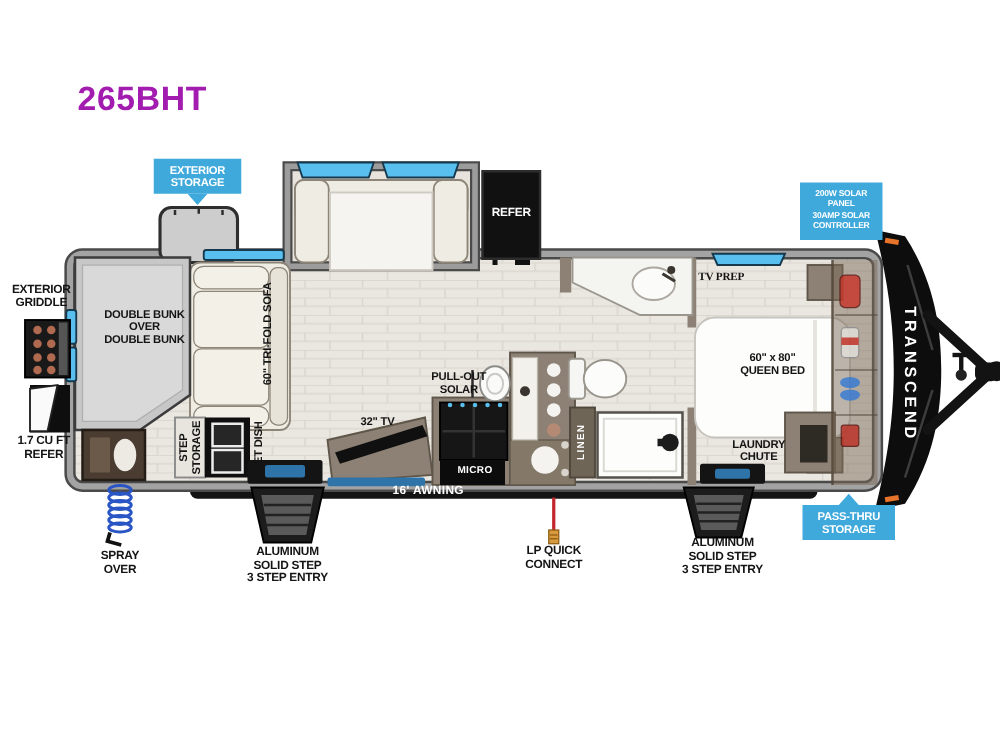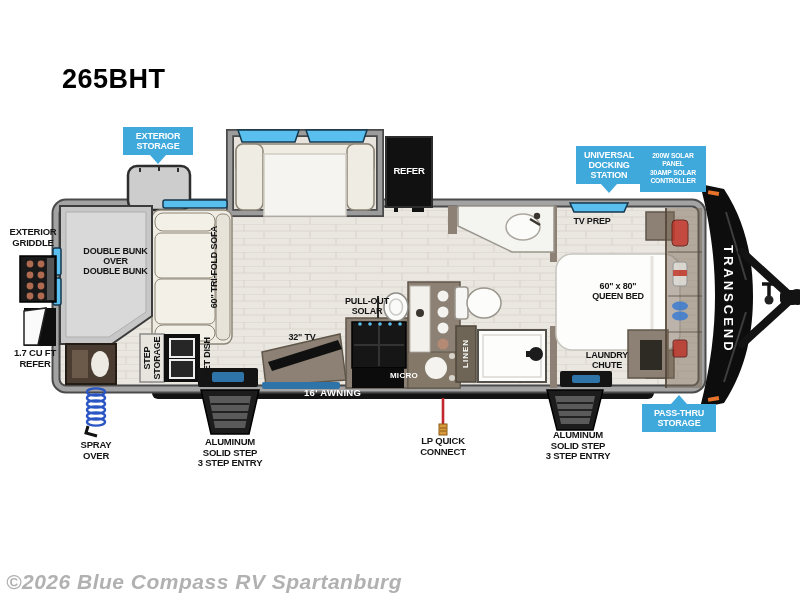--- a/index.html
+++ b/index.html
@@ -16,28 +16,28 @@
   .callout{position:absolute;background:#3FA9DC;color:#fff;font-weight:bold;font-size:9px;
            line-height:1.12;text-align:center;white-space:pre-line;padding:4px 2px;
            letter-spacing:-0.2px;}
   .callout.small{font-size:6.8px;line-height:1.25;}
   .tail-down::after{content:"";position:absolute;left:50%;top:100%;transform:translateX(-50%);
            border:8px solid transparent;border-top:9px solid #3FA9DC;border-bottom:none;}
   .tail-up::before{content:"";position:absolute;left:50%;bottom:100%;transform:translateX(-50%);
            border:8px solid transparent;border-bottom:9px solid #3FA9DC;border-top:none;}
 
   .model-title{position:absolute;left:62px;top:64px;font-size:27px;font-weight:600;
-           color:#000000;letter-spacing:0.5px;}
+           color:#a21caf;letter-spacing:0.5px;}
   .watermark{position:absolute;left:6px;top:570px;font-size:21px;font-weight:bold;
            font-style:italic;color:#B1B1B1;letter-spacing:0.5px;}
 
   .transcend{position:absolute;left:714px;top:206px;height:186px;width:22px;color:#fff;
            font-weight:bold;font-size:13px;letter-spacing:3px;writing-mode:vertical-rl;
            text-align:center;}
-  .awning-lbl{position:absolute;left:304px;top:387px;font-weight:bold;font-size:9.5px;
+  .awning-lbl{position:absolute;left:314px;top:387px;font-weight:bold;font-size:9.5px;
            color:#fff;letter-spacing:0.3px;}
 </style>
 </head>
 <body>
 
 <div id="stage">
 
   <svg id="plan" width="800" height="600" viewBox="0 0 800 600">
     <defs>
       <pattern id="planks" width="46" height="14" patternUnits="userSpaceOnUse">
@@ -290,27 +290,23 @@
 
     <g>
       <line x1="443" y1="398" x2="443" y2="426" stroke="#C2272D" stroke-width="2.6"></line>
       <rect x="439" y="424" width="8" height="11" fill="#D99A3E" stroke="#8a5a12" stroke-width="1"></rect>
       <line x1="440" y1="428" x2="446" y2="428" stroke="#8a5a12" stroke-width="1"></line>
       <line x1="440" y1="431" x2="446" y2="431" stroke="#8a5a12" stroke-width="1"></line>
     </g>
   </svg>
 
   <div class="model-title">265BHT</div>
-  <div class="watermark">©2026 Blue Compass RV Spartanburg</div>
 
   <div class="callout tail-down" style="left:123px;top:127px;width:66px;">EXTERIOR
 STORAGE</div>
-  <div class="callout tail-down" style="left:576px;top:146px;width:62px;">UNIVERSAL
-DOCKING
-STATION</div>
   <div class="callout small" style="left:640px;top:146px;width:62px;padding-top:6px;padding-bottom:6px;">200W SOLAR PANEL
 30AMP SOLAR
 CONTROLLER</div>
   <div class="callout tail-up" style="left:642px;top:404px;width:70px;">PASS-THRU
 STORAGE</div>
 
   <div class="lbl big" style="left:0;top:227px;width:66px;">EXTERIOR
 GRIDDLE</div>
   <div class="lbl big" style="left:0;top:348px;width:70px;">1.7 CU FT
 REFER</div>
@@ -330,22 +326,22 @@
 OVER
 DOUBLE BUNK</div>
   <div class="lbl vert" style="left:159px;top:262px;width:110px;">60" TRI-FOLD SOFA</div>
   <div class="lbl vert" style="left:117px;top:348px;width:70px;">STEP
 STORAGE</div>
   <div class="lbl vert" style="left:180px;top:352px;width:54px;">PET DISH</div>
   <div class="lbl white" style="left:386px;top:166px;width:46px;font-size:9.5px;">REFER</div>
   <div class="lbl" style="left:335px;top:296px;width:64px;">PULL-OUT
 SOLAR</div>
   <div class="lbl" style="left:278px;top:332px;width:48px;">32" TV</div>
-  <div class="lbl white" style="left:352px;top:372px;width:56px;font-size:8px;letter-spacing:0.3px;padding-left:24px;">MICRO</div>
+  <div class="lbl white" style="left:352px;top:372px;width:56px;font-size:8px;letter-spacing:0.3px;">MICRO</div>
   <div class="lbl vert white" style="left:441px;top:349px;width:50px;font-size:8px;letter-spacing:1px;">LINEN</div>
-  <div class="lbl" style="left:560px;top:216px;width:64px;">TV PREP</div>
+  <div class="lbl" style="left:545px;top:216px;width:64px;font-family:Liberation Serif, serif;">TV PREP</div>
   <div class="lbl" style="left:572px;top:281px;width:92px;">60" x 80"
 QUEEN BED</div>
   <div class="lbl" style="left:572px;top:350px;width:70px;">LAUNDRY
 CHUTE</div>
 
   <div class="transcend">TRANSCEND</div>
 </div>
 
 </body></html>

